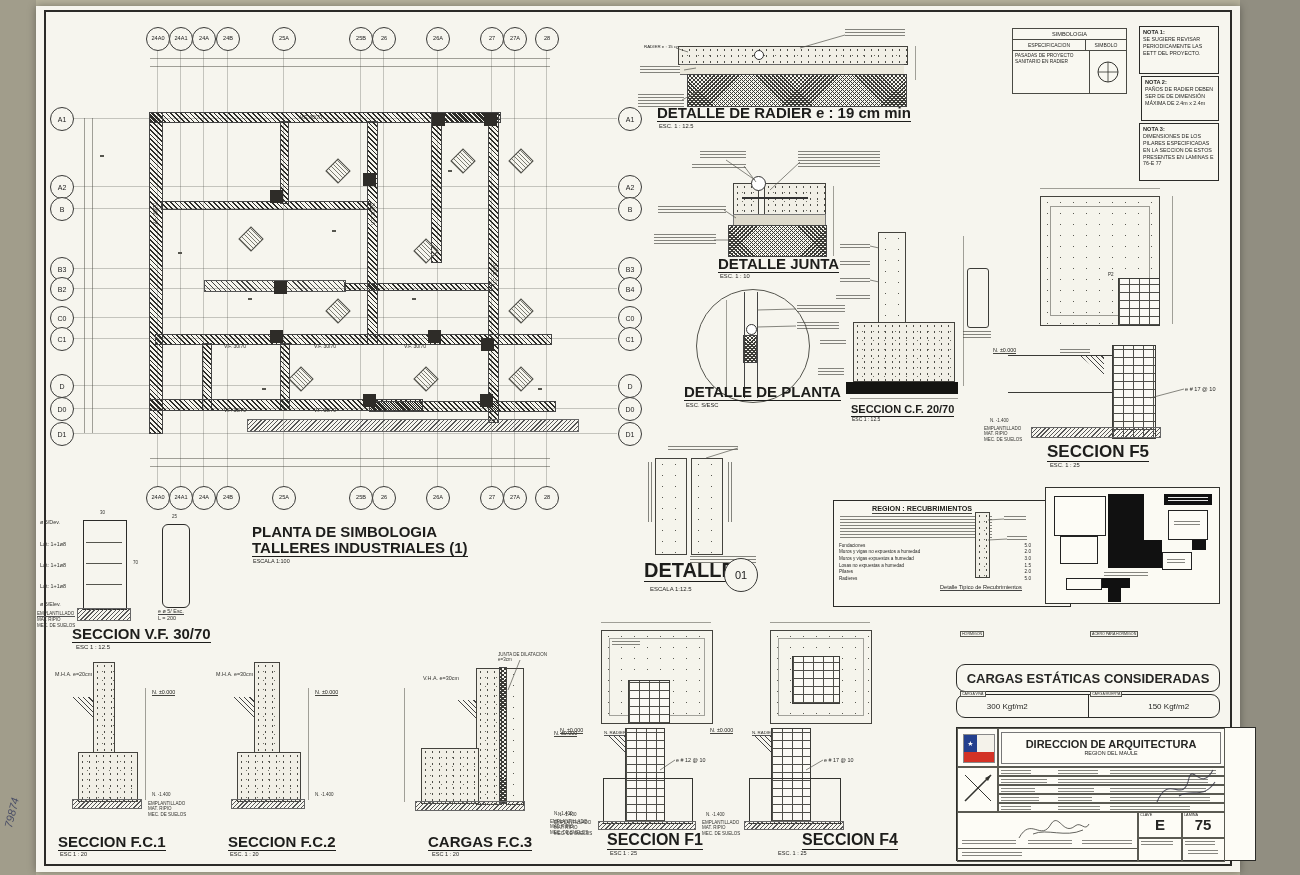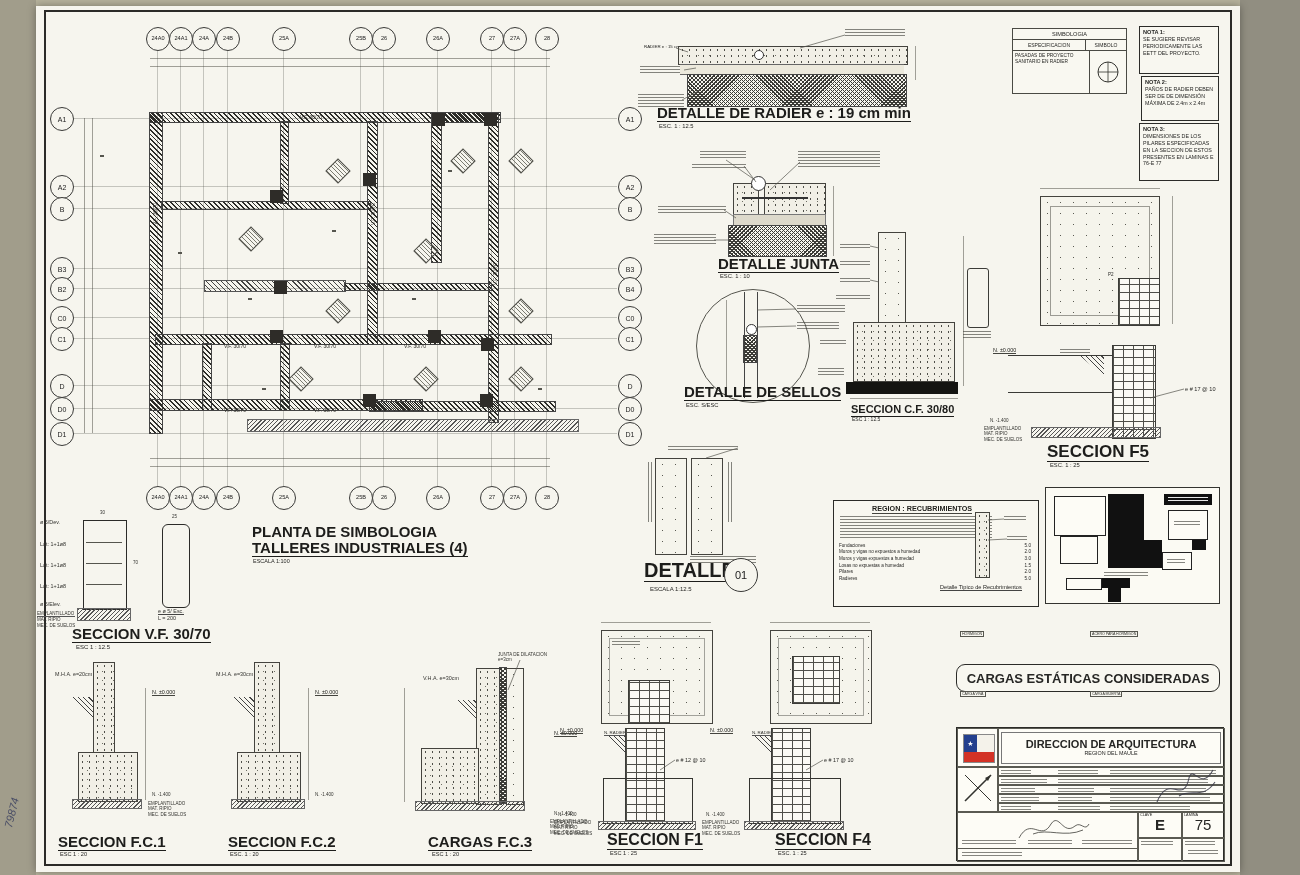--- a/index.html
+++ b/index.html
@@ -20,21 +20,21 @@
   .speckle{background-color:#f1efe6;background-image:radial-gradient(#4e4e48 .6px,transparent .8px),radial-gradient(#6e6e64 .5px,transparent .7px);background-size:7px 6px,11px 9px;background-position:0 0,3px 4px;border:1px solid #44433e;}
   .speck2{background-color:#f5f4ec;background-image:radial-gradient(#5a5a52 .6px,transparent .8px);background-size:13px 11px;border:1px solid #44433e;}
   .rgrid{background-color:#fbfaf4;background-image:repeating-linear-gradient(0deg,#4f4f49 0 1px,transparent 1px 8px),repeating-linear-gradient(90deg,#4f4f49 0 1px,transparent 1px 10px);border:1px solid #3c3c38;}
   .dia{border:1px solid #4a4a44;transform:rotate(45deg);background-image:repeating-linear-gradient(0deg,#7a7a70 0 .7px,transparent .7px 3px);}
   .dtitle{font-weight:bold;color:#1d1d1b;border-bottom:1.6px solid #1d1d1b;white-space:nowrap;line-height:1.05;}
   .ptag{font-size:5px;white-space:nowrap;color:#2a2a26;}
   .ntag{font-size:4.3px;border:.5px solid #55554e;background:#f8f7f0;padding:0 1px;white-space:nowrap;color:#2a2a26;}
   .mt{font-size:4.5px;line-height:1.2;color:#33332f;white-space:nowrap;}
   .mtu{font-size:5.4px;color:#23231f;white-space:nowrap;border-bottom:.8px solid #44443e;}
   .ill{background:repeating-linear-gradient(180deg,rgba(70,70,64,.65) 0 1px,transparent 1px 3px);}
-  .box{border:1.6px solid #2b2b28;background:#f8f7f0;}
+  .box{border:1.6px solid #2b2b28;background:#f8f7f0;padding-left:32px;}
   .rbox{border:1.6px solid #2b2b28;border-radius:9px;background:#f8f7f0;display:flex;align-items:center;justify-content:center;}
   .nota-t{font-size:5.6px;font-weight:bold;line-height:1.25;}
   .nota-x{font-size:5.3px;line-height:1.3;}
   .cellb{border:.7px solid #5a5a52;}
   .kb{position:absolute;background:#111;}
   .kw{position:absolute;border:1px solid #222;background:#fdfcf6;}
   .row6{display:flex;justify-content:space-between;align-items:center;height:6.6px;}
   .row6 span{font-size:4.6px;white-space:nowrap;}
 </style>
 </head>
@@ -49,21 +49,21 @@
   <div style="left:2px;top:826px;font-size:11px;font-style:italic;color:#4a4e66;transform:rotate(-76deg);transform-origin:left top;">79874</div>
 
   <div class="dim" style="left:150px;top:58px;width:400px;height:1px;"></div>
   <div class="dim" style="left:150px;top:66px;width:400px;height:1px;"></div>
   <div class="dim" style="left:84px;top:118px;width:1px;height:315px;"></div>
   <div class="dim" style="left:92px;top:118px;width:1px;height:315px;"></div>
   <div class="dim" style="left:150px;top:458px;width:400px;height:1px;"></div>
   <div class="dim" style="left:150px;top:466px;width:400px;height:1px;"></div>
 
   <div class="dtitle" style="left:252px;top:524px;font-size:15px;border-bottom:none;">PLANTA DE SIMBOLOGIA</div>
-  <div class="dtitle" style="left:252px;top:540px;font-size:15px;">TALLERES INDUSTRIALES (4)</div>
+  <div class="dtitle" style="left:252px;top:540px;font-size:15px;">TALLERES INDUSTRIALES (1)</div>
   <div style="left:253px;top:558px;font-size:5.5px;">ESCALA  1:100</div>
 
   <div style="left:644px;top:44px;font-size:4.4px;">RADIER e : 15 cm</div>
   <div class="ill" style="left:640px;top:66px;width:46px;height:9px;"></div>
   <div class="ill" style="left:638px;top:94px;width:46px;height:13px;"></div>
   <div class="ill" style="left:845px;top:29px;width:60px;height:9px;"></div>
   <div class="speckle" style="left:678px;top:46px;width:228px;height:17px;"></div>
   <div style="left:680px;top:64px;width:224px;height:9px;background:#ece9dc;border-top:1px solid #666;border-bottom:1px solid #666;"></div>
   <div class="xhatch" style="left:688px;top:75px;width:218px;height:31px;"></div>
   <div style="left:754px;top:50px;width:8px;height:8px;border:1px solid #333;border-radius:50%;background:#fff;"></div>
@@ -86,35 +86,35 @@
   <div class="dtitle" style="left:718px;top:256px;font-size:15px;">DETALLE JUNTA</div>
   <div style="left:720px;top:273px;font-size:5.8px;">ESC.  1 : 10</div>
 
   <div style="left:696px;top:289px;width:112px;height:112px;border:1px solid #55554e;border-radius:50%;"></div>
   <div style="left:744px;top:292px;width:12px;height:106px;border-left:1px solid #444;border-right:1px solid #444;"></div>
   <div style="left:746px;top:324px;width:9px;height:9px;border:1px solid #333;border-radius:50%;background:#fff;"></div>
   <div class="xhatch" style="left:744px;top:336px;width:12px;height:26px;"></div>
   <div class="dim" style="left:726px;top:300px;width:1px;height:90px;"></div>
   <div class="ill" style="left:797px;top:305px;width:48px;height:8px;"></div>
   <div class="ill" style="left:797px;top:322px;width:42px;height:8px;"></div>
-  <div class="dtitle" style="left:684px;top:384px;font-size:15px;">DETALLE DE SELLOS</div>
+  <div class="dtitle" style="left:684px;top:384px;font-size:15px;">DETALLE DE PLANTA</div>
   <div style="left:686px;top:402px;font-size:5.8px;">ESC.  S/ESC</div>
 
   <div class="speck2" style="left:878px;top:232px;width:26px;height:90px;"></div>
   <div class="ill" style="left:840px;top:244px;width:30px;height:4px;"></div>
   <div class="ill" style="left:840px;top:261px;width:30px;height:4px;"></div>
   <div class="ill" style="left:840px;top:278px;width:30px;height:4px;"></div>
   <div class="ill" style="left:836px;top:295px;width:34px;height:4px;"></div>
   <div class="ill" style="left:820px;top:340px;width:26px;height:4px;"></div>
   <div class="ill" style="left:818px;top:368px;width:26px;height:9px;"></div>
   <div class="speckle" style="left:853px;top:322px;width:100px;height:58px;"></div>
   <div style="left:846px;top:382px;width:112px;height:12px;background:#141411;"></div>
   <div class="dim" style="left:963px;top:236px;width:1px;height:150px;"></div>
   <div class="dim" style="left:850px;top:398px;width:108px;height:1px;"></div>
-  <div class="dtitle" style="left:851px;top:404px;font-size:11px;">SECCION C.F. 30/80</div>
+  <div class="dtitle" style="left:851px;top:404px;font-size:11px;">SECCION C.F. 20/70</div>
   <div style="left:852px;top:416px;font-size:5px;">ESC  1 : 12.5</div>
 
   <div style="left:967px;top:268px;width:20px;height:58px;border:1.2px solid #3c3c38;border-radius:3px;"></div>
   <div class="ill" style="left:963px;top:331px;width:28px;height:8px;"></div>
   <div class="dim" style="left:1040px;top:188px;width:120px;height:1px;"></div>
   <div class="dim" style="left:1172px;top:196px;width:1px;height:128px;"></div>
   <div class="speck2" style="left:1040px;top:196px;width:118px;height:128px;"></div>
   <div style="left:1050px;top:206px;width:98px;height:108px;border:1px solid rgba(80,80,74,.55);"></div>
   <div class="rgrid" style="left:1118px;top:278px;width:40px;height:46px;"></div>
   <div style="left:1108px;top:272px;font-size:4.6px;">P2</div>
@@ -197,20 +197,25 @@
     <div class="a ill" style="left:58px;top:84px;width:44px;height:4px;"></div>
     <div class="kw" style="left:20px;top:90px;width:34px;height:10px;"></div>
     <div class="kb" style="left:56px;top:90px;width:28px;height:10px;"></div>
     <div class="kb" style="left:62px;top:100px;width:13px;height:14px;"></div>
   </div>
 
   <div class="ntag" style="left:960px;top:631px;font-size:3.6px;">HORMIGON</div>
   <div class="ntag" style="left:1090px;top:631px;font-size:3.6px;">ACERO PARA HORMIGON</div>
   <div class="rbox" style="left:956px;top:664px;width:262px;height:26px;">
     <span style="font-weight:bold;font-size:13px;">CARGAS ESTÁTICAS CONSIDERADAS</span>
+  </div>
+  <div class="rbox" style="left:956px;top:694px;width:262px;height:22px;justify-content:space-around;">
+    <span style="font-size:8px;">300 Kgf/m2</span>
+    <span style="width:1px;height:100%;background:#2b2b28;"></span>
+    <span style="font-size:8px;">150 Kgf/m2</span>
   </div>
   <div class="ntag" style="left:960px;top:691px;font-size:3.6px;">CARGA VIVA</div>
   <div class="ntag" style="left:1090px;top:691px;font-size:3.6px;">CARGA MUERTA</div>
 
   <div class="box" style="left:956px;top:727px;width:266px;height:132px;background:#fdfcf6;">
     <div class="a cellb" style="left:0;top:0;width:40px;height:38px;">
       <div class="a" style="left:5px;top:5px;width:30px;height:27px;border:.5px solid #888;">
         <div class="a" style="left:0;top:0;width:13px;height:17px;background:#24408e;color:#fff;font-size:7px;display:flex;align-items:center;justify-content:center;">★</div>
         <div class="a" style="left:13px;top:0;width:17px;height:17px;background:#f4f2ea;"></div>
         <div class="a" style="left:0;top:17px;width:30px;height:10px;background:#d33226;"></div>
@@ -267,21 +272,21 @@
       <div class="a ill" style="left:124px;top:28px;width:50px;height:4px;"></div>
       <div class="a" style="left:0;top:36px;width:180px;height:0;border-top:.7px solid #5a5a52;"></div>
       <div class="a ill" style="left:4px;top:40px;width:60px;height:4px;"></div>
     </div>
     <div class="a cellb" style="left:180px;top:83px;width:44px;height:26px;">
       <div style="font-size:3.8px;margin:1px 0 0 2px;">CLAVE</div>
       <div style="font-weight:bold;font-size:15px;text-align:center;margin-top:-1px;">E</div>
     </div>
     <div class="a cellb" style="left:224px;top:83px;width:42px;height:26px;">
       <div style="font-size:3.8px;margin:1px 0 0 2px;">LAMINA</div>
-      <div style="font-weight:normal;font-size:15px;text-align:center;margin-top:-1px;">75</div>
+      <div style="font-weight:bold;font-size:15px;text-align:center;margin-top:-1px;">75</div>
     </div>
     <div class="a cellb" style="left:180px;top:109px;width:44px;height:23px;">
         <div class="a ill" style="left:3px;top:3px;width:32px;height:4px;"></div>
       </div>
     <div class="a cellb" style="left:224px;top:109px;width:42px;height:23px;">
         <div class="a ill" style="left:3px;top:3px;width:30px;height:4px;"></div>
         <div class="a ill" style="left:6px;top:12px;width:30px;height:4px;"></div>
       </div>
   </div>
 
@@ -407,21 +412,21 @@
   <div class="rgrid" style="left:771px;top:728px;width:38px;height:92px;"></div>
   <div style="left:749px;top:778px;width:90px;height:44px;border:1.2px solid #33332f;"></div>
   <div class="hatch2" style="left:745px;top:822px;width:98px;height:7px;"></div>
   <div style="left:824px;top:757px;font-size:5.4px;">e # 17 @ 10</div>
   <div class="mt" style="left:706px;top:812px;">N. -1.400</div>
   <div style="left:702px;top:820px;">
     <div class="mt">EMPLANTILLADO</div>
     <div class="mt">MAT. RIPIO</div>
     <div class="mt">MEC. DE SUELOS</div>
   </div>
-  <div class="dtitle" style="left:775px;top:832px;font-size:16px;">SECCION  F4</div>
+  <div class="dtitle" style="left:802px;top:832px;font-size:16px;">SECCION  F4</div>
   <div style="left:778px;top:850px;font-size:5.6px;">ESC. 1 : 25</div>
 
   <svg width="1300" height="875" style="left:0;top:0;pointer-events:none;">
     <g stroke="#55544d" stroke-width=".7" fill="none">
       <line x1="676" y1="48" x2="688" y2="52"></line>
         <line x1="684" y1="70" x2="696" y2="68"></line>
         <line x1="682" y1="100" x2="700" y2="90"></line>
       <line x1="845" y1="35" x2="800" y2="48"></line>
       <line x1="726" y1="160" x2="755" y2="180"></line>
         <line x1="744" y1="166" x2="756" y2="182"></line>

